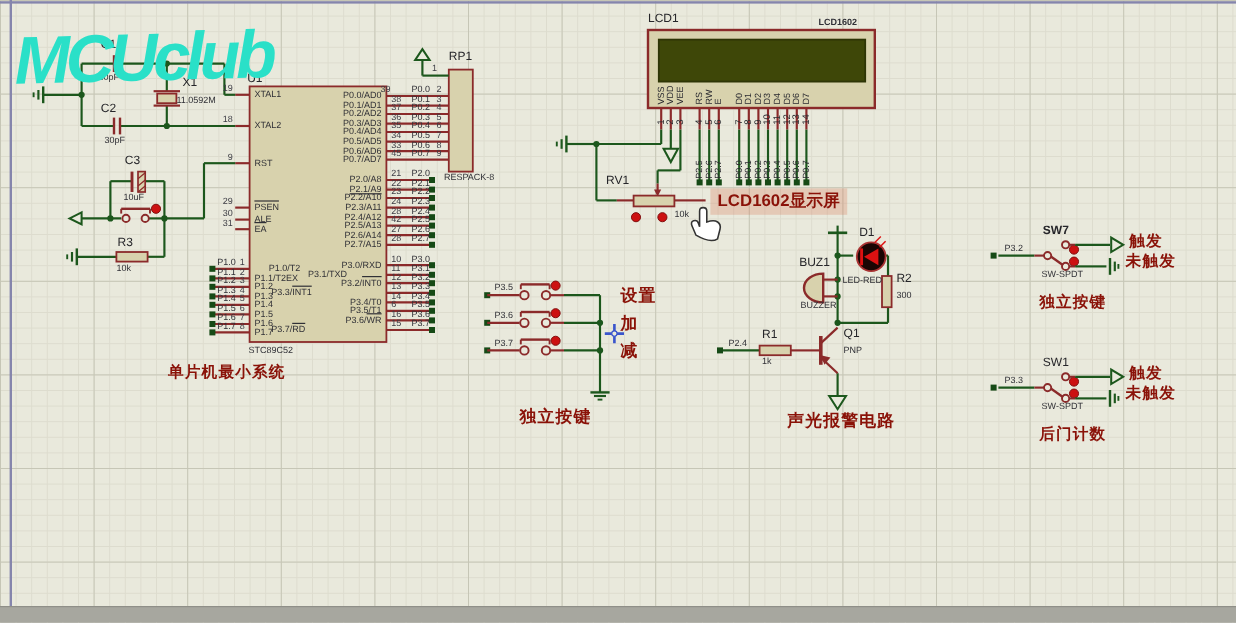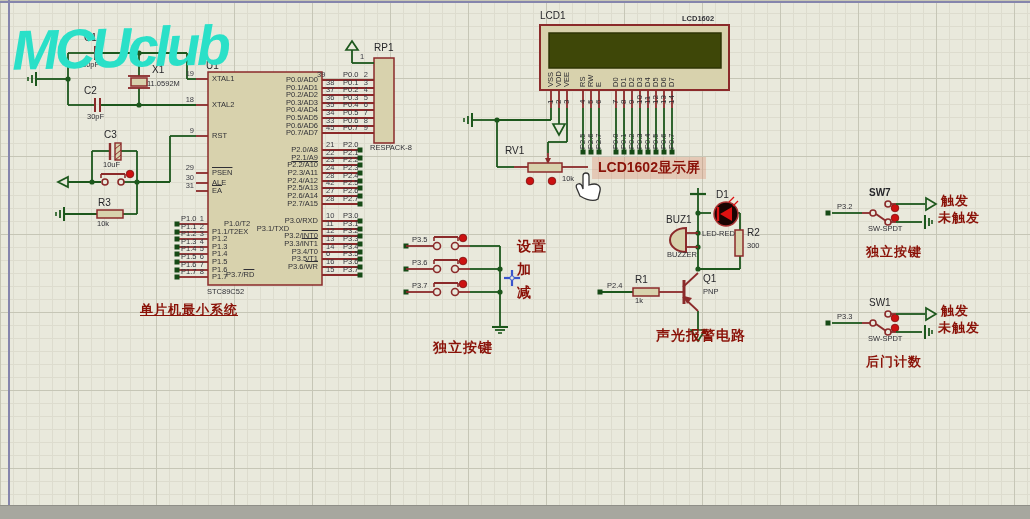--- a/index.html
+++ b/index.html
@@ -428,21 +428,21 @@
     <div class="lbl sm" style="left: 343px; top: 212px;">P3.0</div>
     <div class="lbl sm" style="left: 226px; top: 217px; width: 92px; text-align: right;"><span>P3.0/RXD</span></div>
     <div class="lbl num" style="left: 326px; top: 220px;">11</div>
     <div class="lbl sm" style="left: 343px; top: 220px;">P3.1</div>
     <div class="lbl sm" style="left: 227px; top: 225px; width: 92px; text-align: center;"><span>P3.1/TXD</span></div>
     <div class="lbl num" style="left: 326px; top: 227px;">12</div>
     <div class="lbl sm" style="left: 343px; top: 227px;">P3.2</div>
     <div class="lbl sm" style="left: 226px; top: 232px; width: 92px; text-align: right;"><span>P3.2/</span><span class="ov">INT0</span></div>
     <div class="lbl num" style="left: 326px; top: 235px;">13</div>
     <div class="lbl sm" style="left: 343px; top: 235px;">P3.3</div>
-    <div class="lbl sm" style="left: 226px; top: 240px; width: 92px; text-align: right;"><span>P3.3/</span><span class="ov">INT1</span></div>
+    <div class="lbl sm" style="left: 226px; top: 240px; width: 92px; "><span>P3.3/</span><span class="ov">INT1</span></div>
     <div class="lbl num" style="left: 326px; top: 243px;">14</div>
     <div class="lbl sm" style="left: 343px; top: 243px;">P3.4</div>
     <div class="lbl sm" style="left: 226px; top: 248px; width: 92px; text-align: right;"><span>P3.4/T0</span></div>
     <div class="lbl num" style="left: 326px; top: 250px;">6</div>
     <div class="lbl sm" style="left: 343px; top: 250px;">P3.5</div>
     <div class="lbl sm" style="left: 226px; top: 255px; width: 92px; text-align: right;"><span>P3.5/T1</span></div>
     <div class="lbl num" style="left: 326px; top: 258px;">16</div>
     <div class="lbl sm" style="left: 343px; top: 258px;">P3.6</div>
     <div class="lbl sm" style="left: 226px; top: 263px; width: 92px; text-align: right;"><span>P3.6/</span><span class="ov">WR</span></div>
     <div class="lbl num" style="left: 326px; top: 266px;">15</div>
@@ -526,16 +526,16 @@
     <div class="lbl sm" style="left: 868px; top: 225px;">SW-SPDT</div>
     <div class="lbl cn" style="left: 941px; top: 194px; color: rgb(138, 18, 8);">触发</div>
     <div class="lbl cn" style="left: 938px; top: 211px; color: rgb(138, 18, 8);">未触发</div>
     <div class="lbl cn" style="left: 866px; top: 245px; color: rgb(138, 18, 8);">独立按键</div>
     <div class="lbl sm" style="left: 837px; top: 313px;">P3.3</div>
     <div class="lbl" style="left: 869px; top: 298px;">SW1</div>
     <div class="lbl sm" style="left: 868px; top: 335px;">SW-SPDT</div>
     <div class="lbl cn" style="left: 941px; top: 304px; color: rgb(138, 18, 8);">触发</div>
     <div class="lbl cn" style="left: 938px; top: 321px; color: rgb(138, 18, 8);">未触发</div>
     <div class="lbl cn" style="left: 866px; top: 355px; color: rgb(138, 18, 8);">后门计数</div>
-    <div class="lbl cn" style="left: 140px; top: 303px; color: rgb(138, 18, 8); text-decoration: underline;">单片机最小系统</div>
+    <div class="lbl cn" style="left: 140px; top: 303px; color: rgb(138, 18, 8);">单片机最小系统</div>
     <div class="lbl cn cn14" style="left: 433px; top: 340px; color: rgb(138, 18, 8);">独立按键</div>
-    <div class="lbl cn cn14" style="left: 656px; top: 328px; color: rgb(138, 18, 8);">声光报警电路</div>
+    <div class="lbl cn cn14" style="left: 656px; top: 345px; color: rgb(138, 18, 8); font-family: Liberation Mono, monospace;">声光报警电路</div>
   </div>
 
 </body></html>

